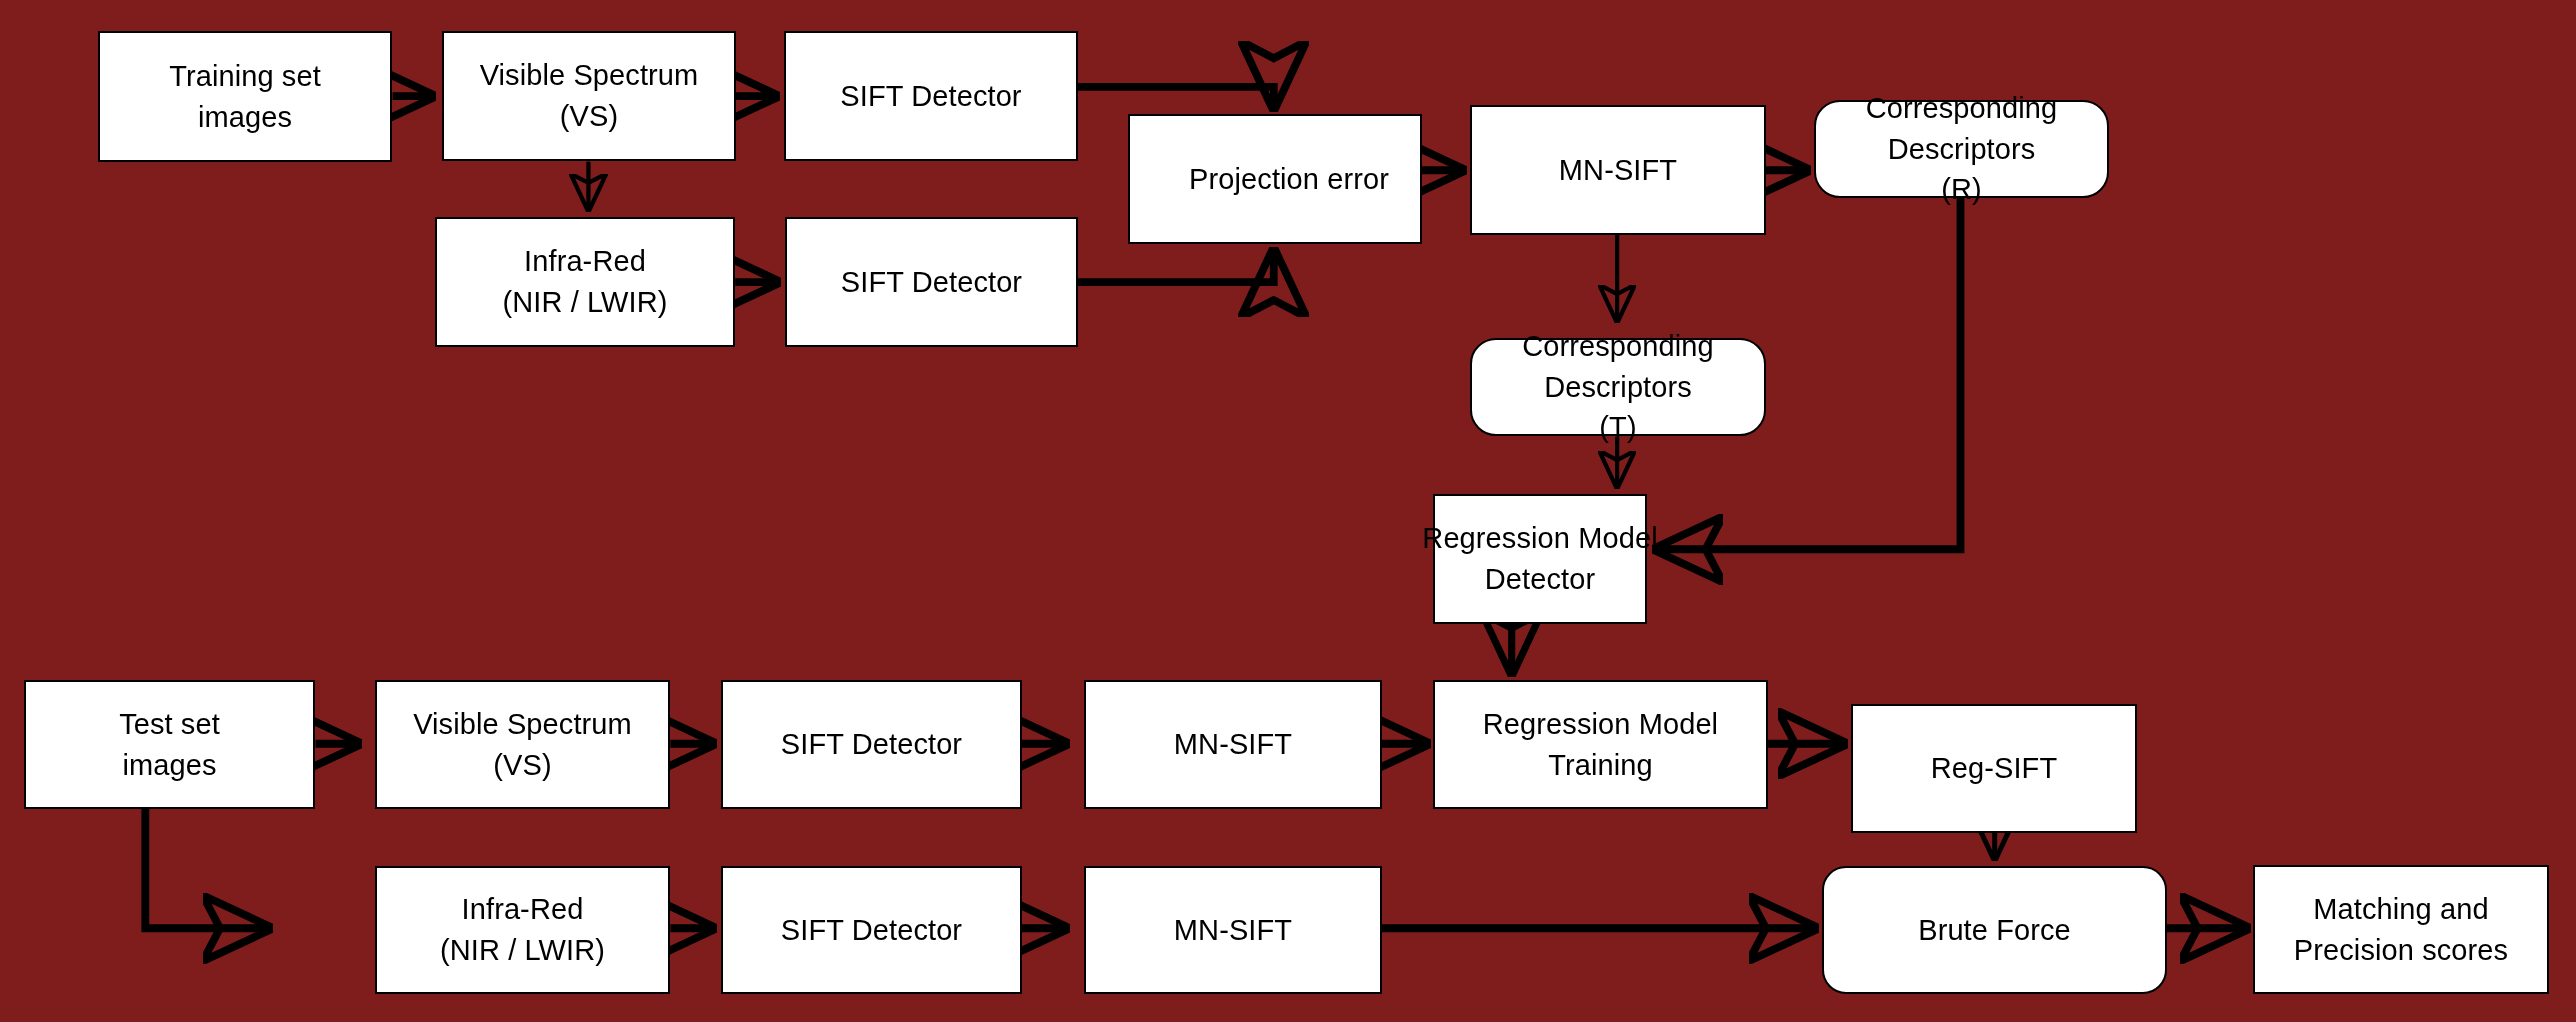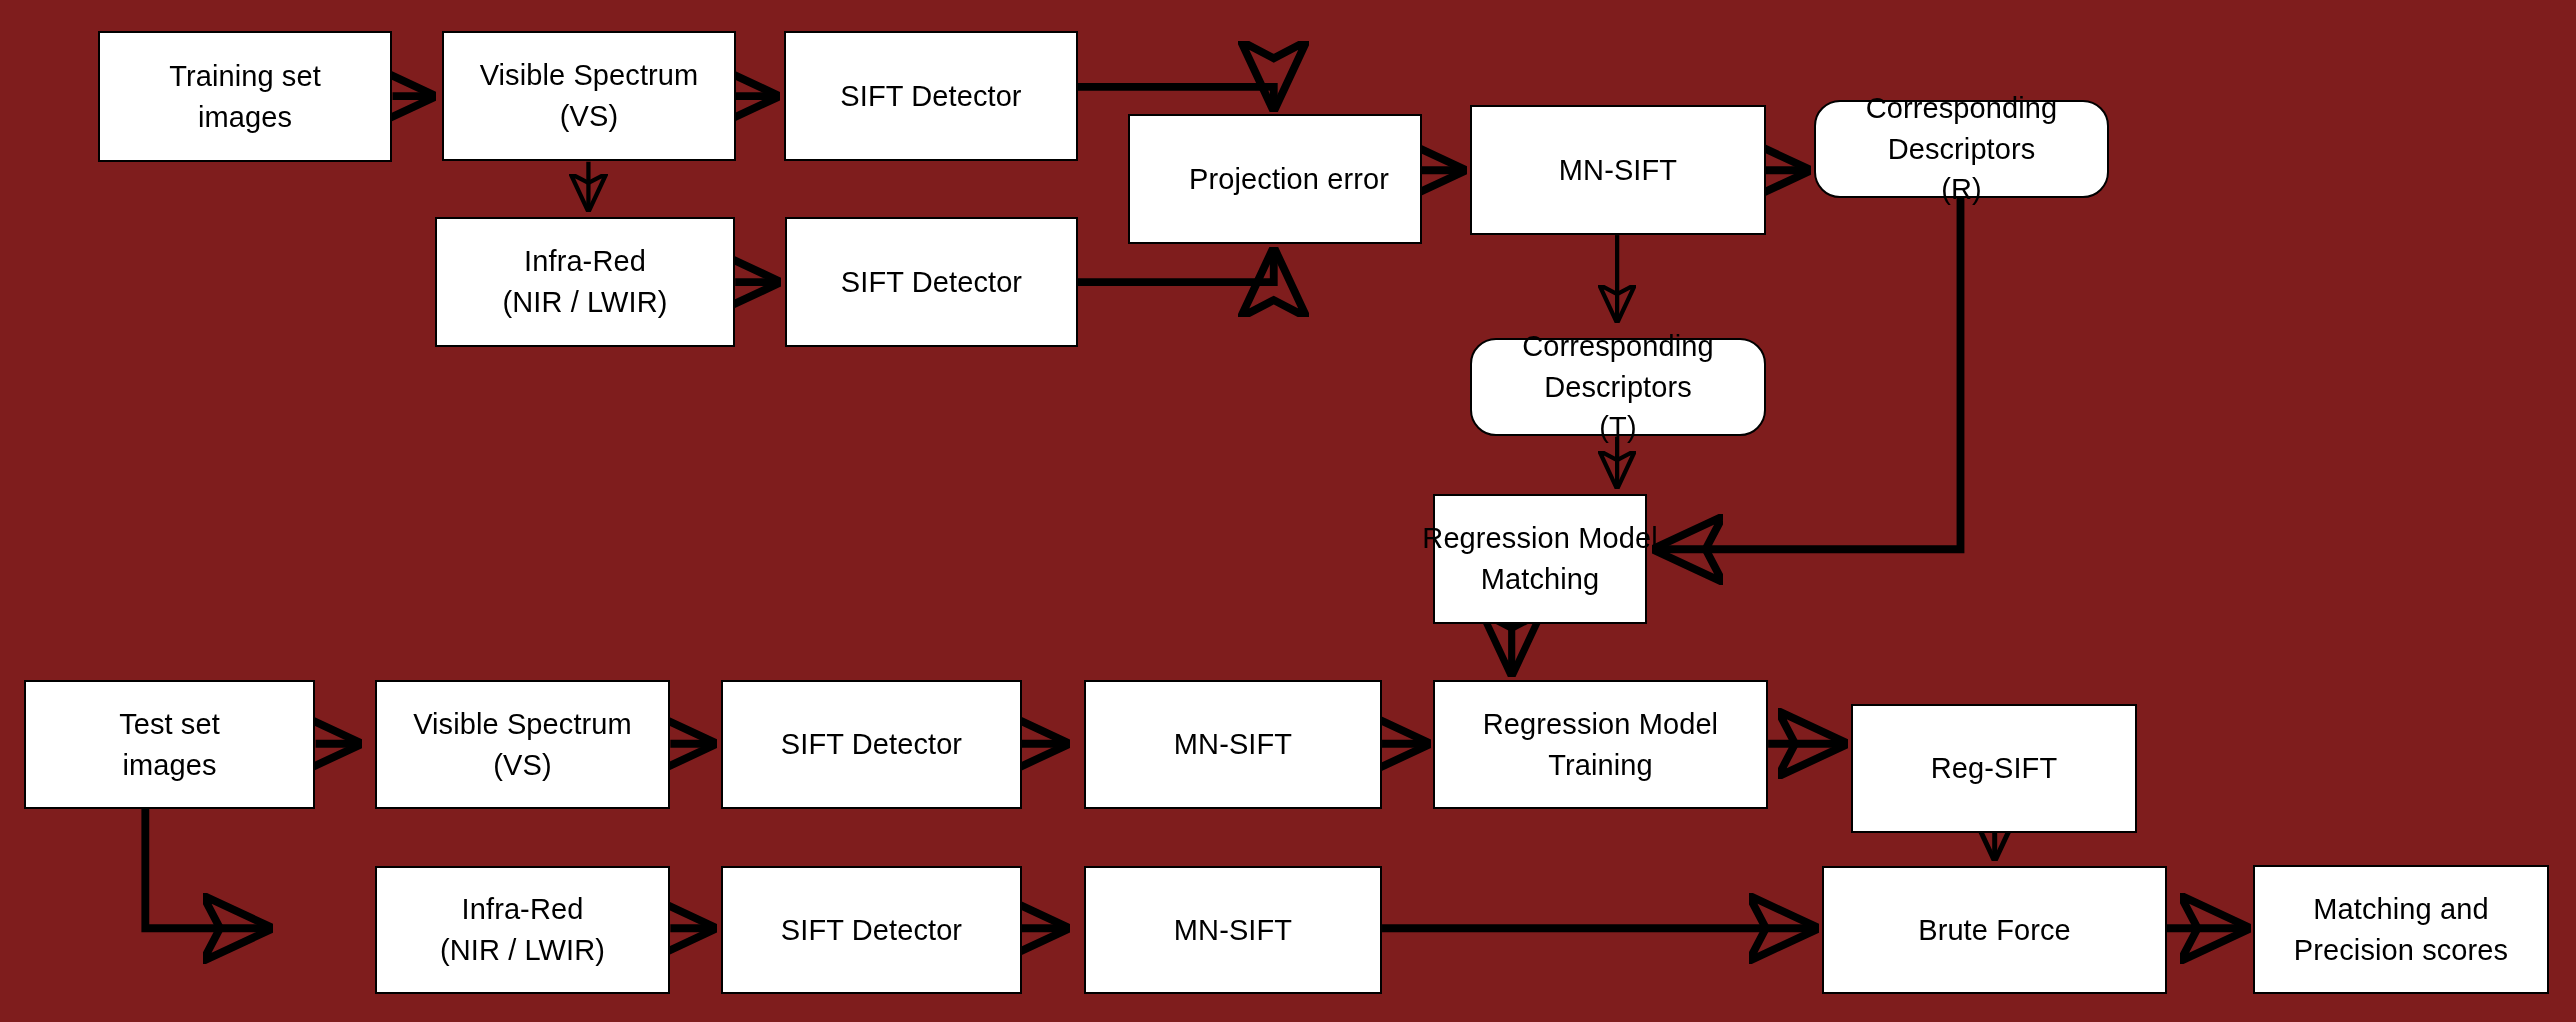--- a/index.html
+++ b/index.html
@@ -124,21 +124,21 @@
   </div>
 
   <div class="node overflow" style="left:1470px;top:338px;width:296px;height:98px;">
     <span class="ln">Corresponding</span>
     <span class="ln">Descriptors</span>
     <span class="ln">(T)</span>
   </div>
 
   <div class="node" style="left:1433px;top:494px;width:214px;height:130px;">
     <span class="ln">Regression Model</span>
-    <span class="ln">Matching</span>
+    <span class="ln">Detector</span>
   </div>
 
   <div class="node" style="left:24px;top:680px;width:291px;height:129px;">
     <span class="ln">Test set</span>
     <span class="ln">images</span>
   </div>
 
   <div class="node" style="left:375px;top:680px;width:295px;height:129px;">
     <span class="ln">Visible Spectrum</span>
     <span class="ln">(VS)</span>
@@ -167,21 +167,21 @@
   </div>
 
   <div class="node" style="left:721px;top:866px;width:301px;height:128px;">
     <span class="ln">SIFT Detector</span>
   </div>
 
   <div class="node" style="left:1084px;top:866px;width:298px;height:128px;">
     <span class="ln">MN-SIFT</span>
   </div>
 
-  <div class="node" style="left:1822px;top:866px;width:345px;height:128px;">
+  <div class="node" style="left:1822px;top:866px;width:345px;height:128px;border-radius:24px;">
     <span class="ln">Brute Force</span>
   </div>
 
   <div class="node" style="left:2253px;top:865px;width:296px;height:129px;">
     <span class="ln">Matching and</span>
     <span class="ln">Precision scores</span>
   </div>
 
 </div>
 

